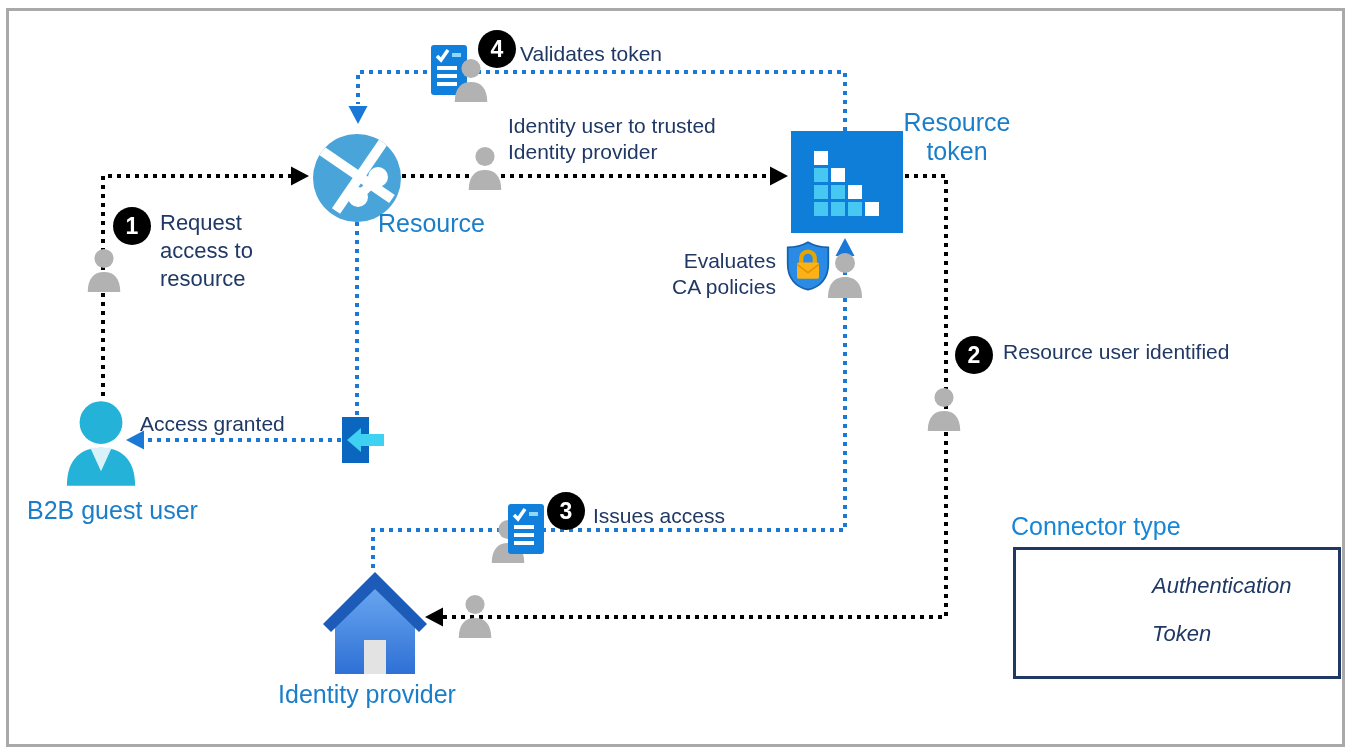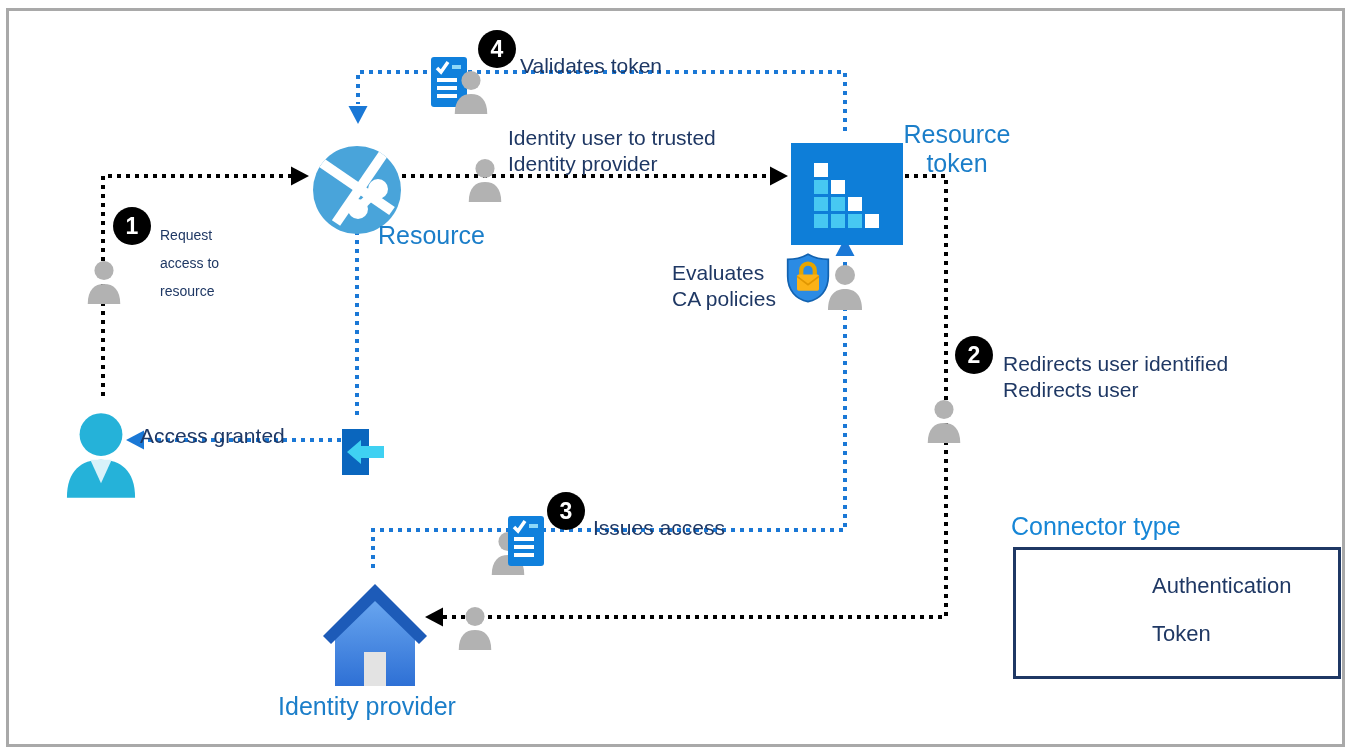--- a/index.html
+++ b/index.html
@@ -2,32 +2,32 @@
 <html><head>
 <meta charset="utf-8">
 <style>
   html,body{margin:0;padding:0;background:#ffffff;}
   .canvas{
     position:relative;width:1351px;height:754px;background:#ffffff;
     font-family:"Liberation Sans",sans-serif;overflow:hidden;
   }
   .frame{position:absolute;left:6px;top:8px;right:6px;bottom:7px;border:3px solid #a9a9a9;}
   .connectors{position:absolute;left:0;top:0;width:1351px;height:754px;z-index:1;}
-  .abs{position:absolute;z-index:2;margin-top:12px;}
+  .abs{position:absolute;z-index:2;}
   .navy{color:#1f3864;font-size:21px;line-height:26px;}
   .blue-lbl{color:#1b7ec9;font-size:25px;line-height:29px;}
   .badge{
     position:absolute;z-index:3;width:38px;height:38px;border-radius:50%;
     background:#000;color:#fff;font-size:23px;font-weight:bold;
     display:flex;align-items:center;justify-content:center;
   }
   .center{text-align:center;}
   .legend-box{position:absolute;border:3px solid #1f3864;background:#fff;z-index:2;}
   .legend-title{position:absolute;color:#1786d6;font-size:25px;font-weight:normal;z-index:2;}
-  .legend-label{position:absolute;color:#1f3864;font-size:22px;z-index:3;}
+  .legend-label{position:absolute;color:#1f3864;font-size:22px;z-index:3;font-style:italic;}
   svg{display:block;}
 </style>
 </head>
 <body>
 
 <div class="canvas">
   <div class="frame"></div>
 
   <svg class="connectors" viewBox="0 0 1351 754">
 
@@ -195,55 +195,55 @@
   <div class="badge" style="left:955px;top:336px;">
       <span>2</span>
     </div>
   <div class="badge" style="left:547px;top:492px;">
       <span>3</span>
     </div>
   <div class="badge" style="left:478px;top:30px;">
       <span>4</span>
     </div>
 
-  <div class="abs navy" style="left:160px;top:209px;font-size:14px;line-height:28px;">
+  <div class="abs navy" style="left:160px;top:209px;font-size:22px;line-height:28px;">
     <div>Request</div>
     <div>access to</div>
     <div>resource</div>
   </div>
 
   <div class="abs navy" style="left:1003px;top:339px;">
-    <div>Redirects user identified</div>
-    <div>Redirects user</div>
+    <div>Resource user identified</div>
   </div>
 
   <div class="abs navy" style="left:593px;top:503px;">Issues access</div>
 
   <div class="abs navy" style="left:520px;top:41px;">Validates token</div>
 
   <div class="abs navy" style="left:508px;top:113px;">
     <div>Identity user to trusted</div>
     <div>Identity provider</div>
   </div>
 
-  <div class="abs navy" style="left:672px;top:248px;">
+  <div class="abs navy" style="left:672px;top:248px;text-align:right;">
     <div>Evaluates</div>
     <div>CA policies</div>
   </div>
 
   <div class="abs navy" style="left:140px;top:411px;">Access granted</div>
 
 
   <div class="abs blue-lbl" style="left:378px;top:209px;">Resource</div>
 
   <div class="abs blue-lbl center" style="left:898px;top:108px;width:118px;">
     <div>Resource</div>
     <div>token</div>
   </div>
 
+  <div class="abs blue-lbl" style="left:27px;top:496px;">B2B guest user</div>
 
   <div class="abs blue-lbl center" style="left:258px;top:681px;width:218px;line-height:27px;">
     <div>Identity provider</div>
   </div>
 
   <div class="legend-title" style="left:1011px;top:512px;">Connector type</div>
   <div class="legend-box" style="left:1013px;top:547px;width:322px;height:126px;"></div>
   <div class="legend-label" style="left:1152px;top:573px;">Authentication</div>
   <div class="legend-label" style="left:1152px;top:621px;">Token</div>
 </div>

